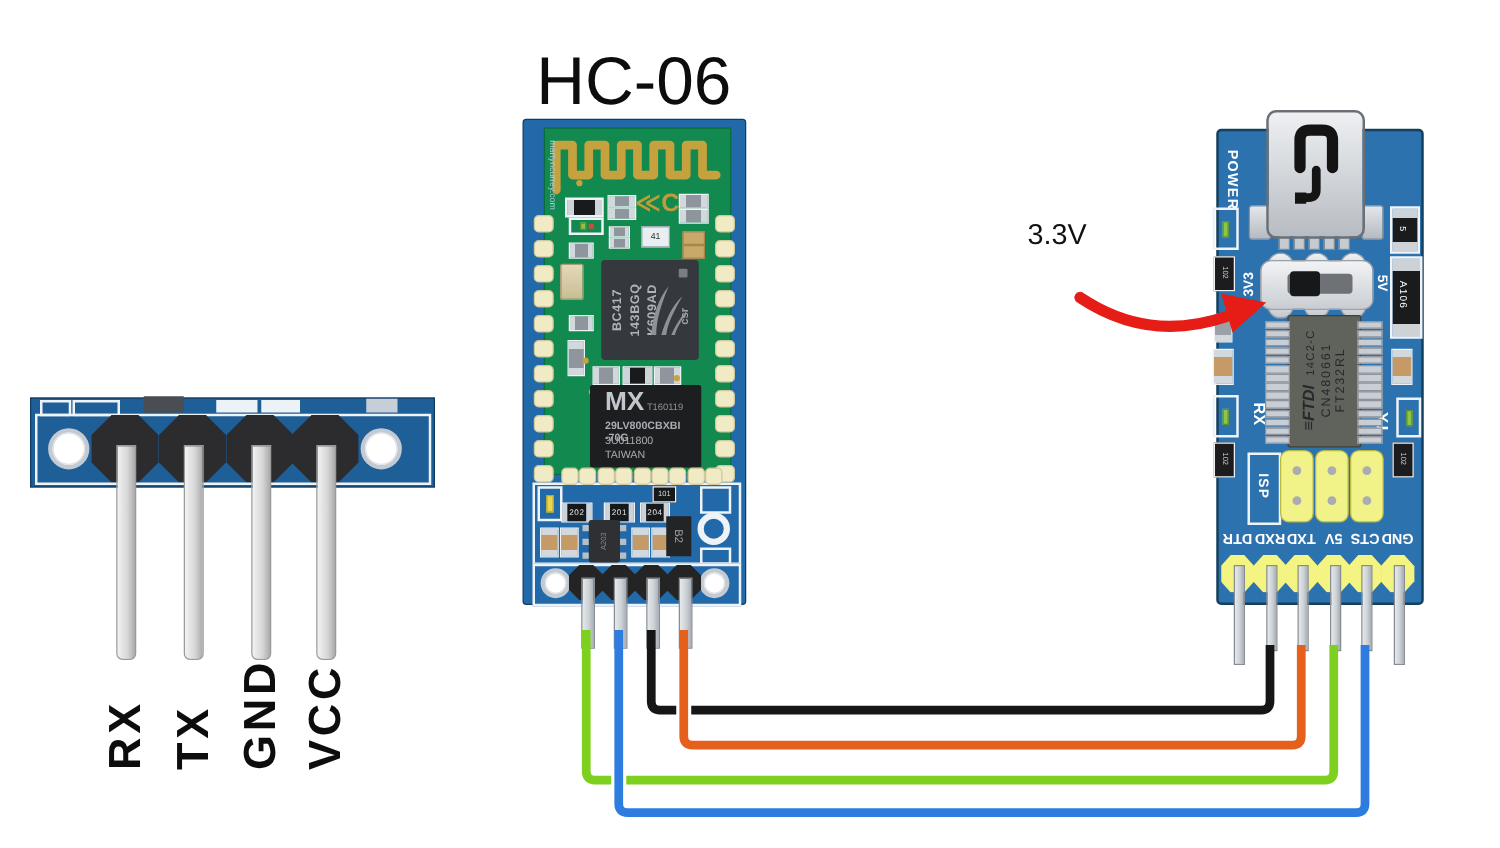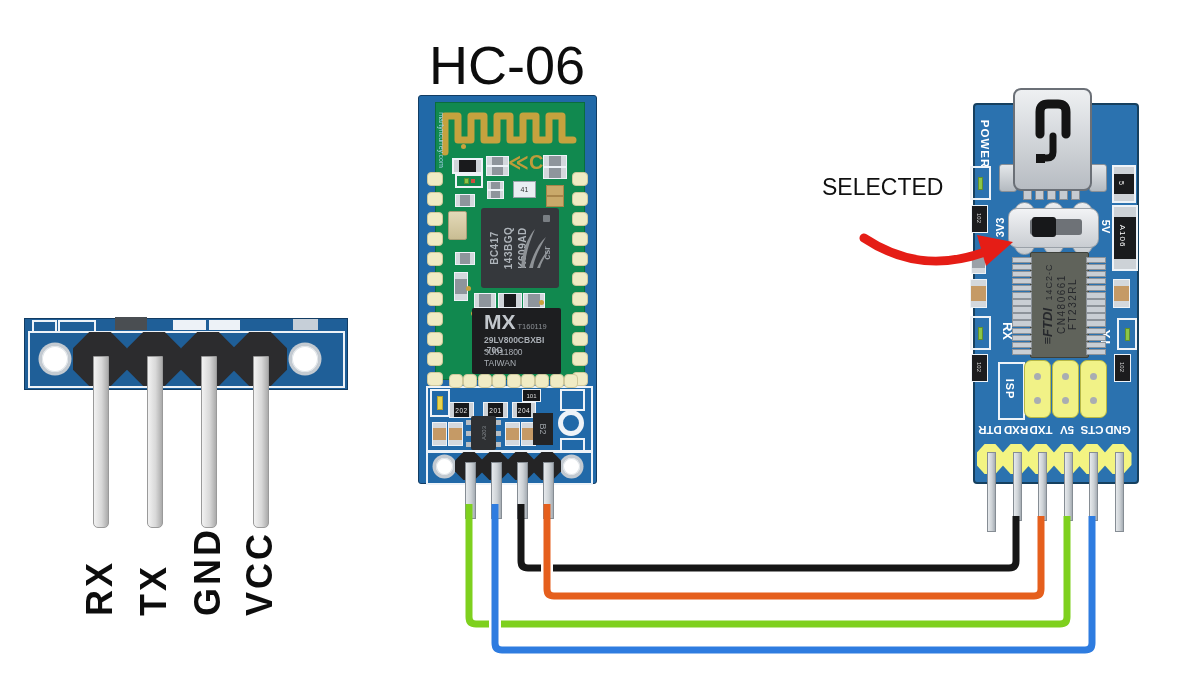--- a/index.html
+++ b/index.html
@@ -265,21 +265,21 @@
         <span class="jdot abs" style="left:9px;top:36px;"></span>
     </div>
     <div class="abs" style="left:1080px;top:360px;width:25px;height:56px;background:#f1f287;border:1px solid #b8b845;border-radius:7px;">
       <span class="jdot abs" style="left:9px;top:12px;"></span>
         <span class="jdot abs" style="left:9px;top:36px;"></span>
     </div>
 
   </div>
 
   <div class="abs" style="left:822px;top:174px;font-size:23px;line-height:27px;color:#101010;">
-    <div>SELECTED</div>
+    <div>3.3V</div>
   </div>
 
   <svg class="abs" style="left:0;top:0;z-index:10;pointer-events:none;" width="1200" height="678" viewBox="0 0 1200 678">
 
     <path d="M521,504 L521,561 Q521,568 528,568 L1009,568 Q1016,568 1016,561 L1016,516" fill="none" stroke-width="7" stroke="#161616"></path>
 
     <path d="M547,557 L547,579" stroke="#ffffff" stroke-width="12" fill="none"></path>
 
     <path d="M547,504 L547,589 Q547,596 554,596 L1034,596 Q1041,596 1041,589 L1041,516" fill="none" stroke-width="7" stroke="#e55f1d"></path>
 

